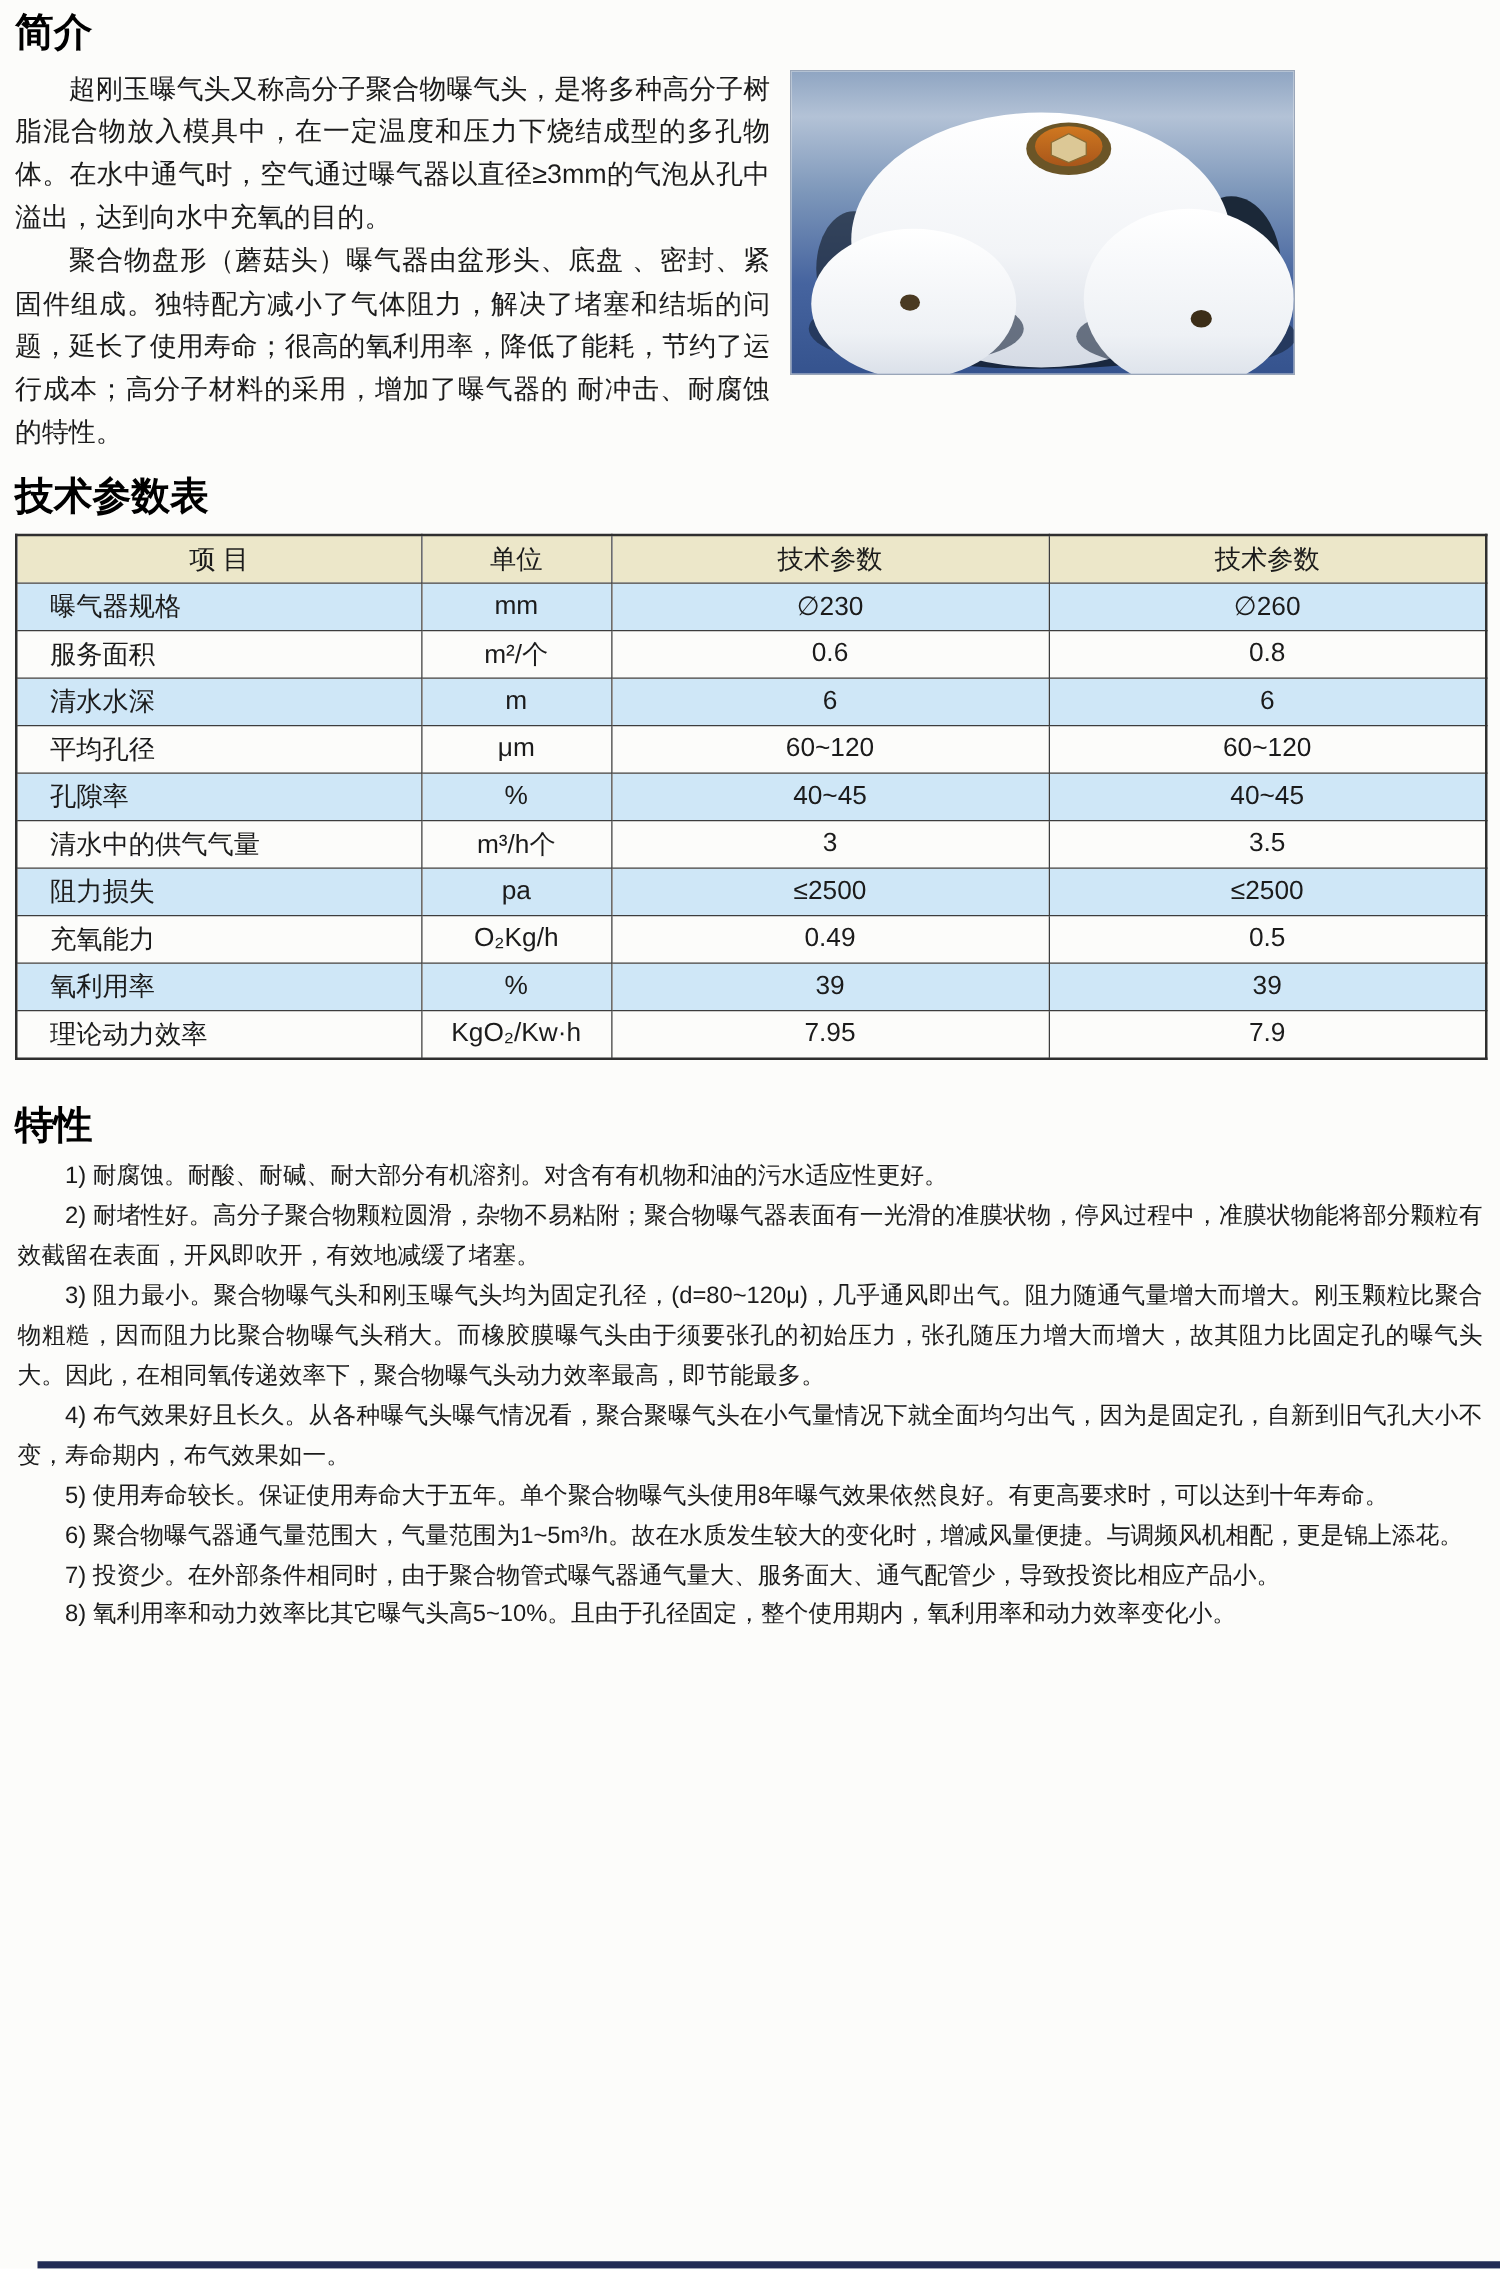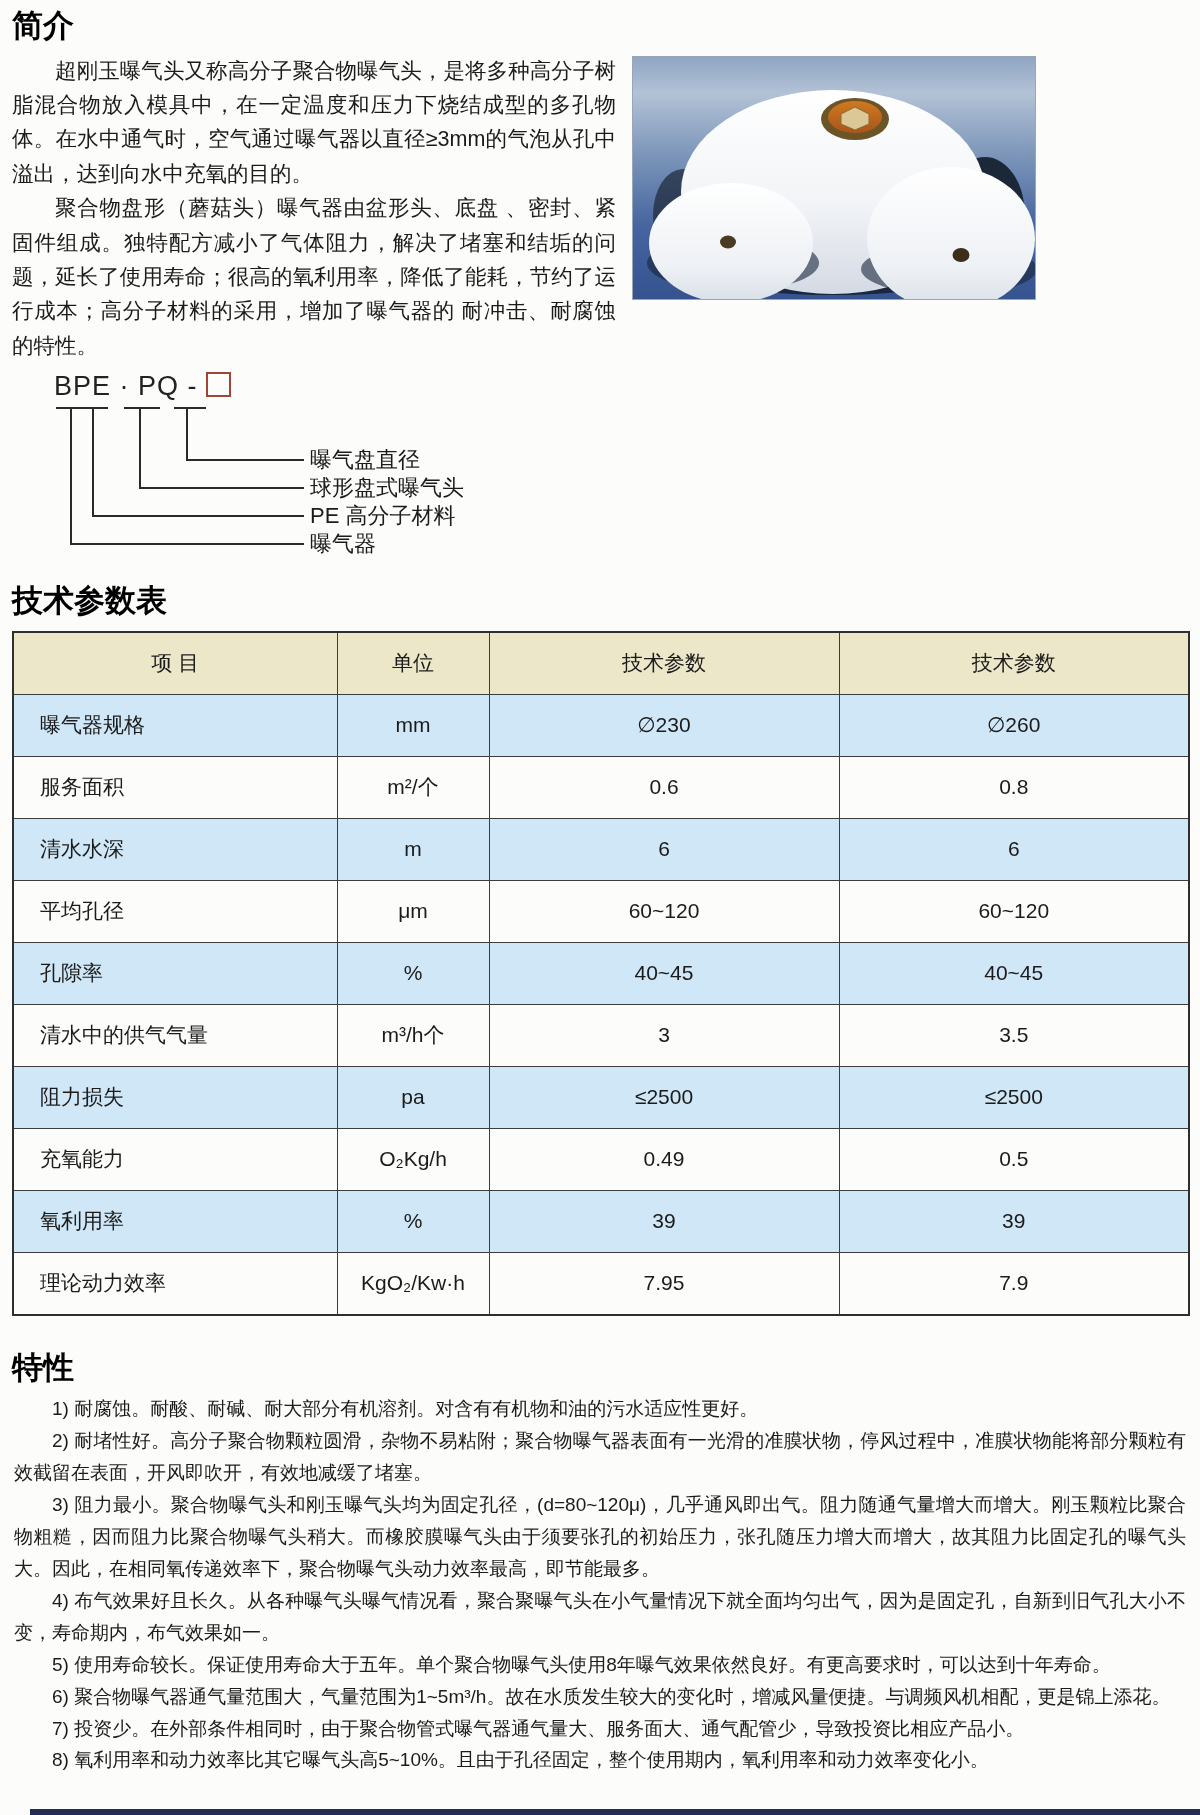--- a/index.html
+++ b/index.html
@@ -46,21 +46,21 @@
   
   #table-heading{margin-top:16px;}
   table.specs{
     border-collapse:collapse;table-layout:fixed;
     margin:12px 12px 0 12px;width:1176px;
     border:2px solid #2f2f2f;
   }
   .specs th,.specs td{
     border:1px solid #3d3d3d;
     height:37px;font-size:21px;font-weight:normal;
-    text-align:center;padding:12px;overflow:hidden;white-space:nowrap;
+    text-align:center;padding:0;overflow:hidden;white-space:nowrap;
   }
   .specs thead th{background:#ece7c9;}
   .specs td.item{text-align:left;padding-left:26px;}
   .specs tbody tr:nth-child(odd) td{background:#cfe7f7;}
   
   #features-heading{margin-top:34px;}
   .features{margin:8px 14px 0 14px;font-size:19px;line-height:1.68;text-align:justify;}
   .features p{margin:0;text-indent:2em;}
   .footer-rule{position:absolute;left:30px;right:0;bottom:0;height:6px;background:#222c55;}
 </style>
@@ -113,34 +113,20 @@
         <ellipse cx="98" cy="186" rx="82" ry="60" fill="url(#discGrad)"></ellipse>
         <ellipse cx="95" cy="185" rx="8" ry="6.5" fill="#4a3a22"></ellipse>
         <ellipse cx="316" cy="212" rx="88" ry="26" fill="#18243a" opacity="0.6"></ellipse>
         <ellipse cx="318" cy="182" rx="84" ry="72" fill="url(#discGrad)"></ellipse>
         <ellipse cx="328" cy="198" rx="8.5" ry="7" fill="#3c2e18"></ellipse>
       </svg>
     </div>
   </div>
 
 
-  <div class="diagram">
-    <div class="code"><span>BPE · PQ -</span><span class="box"></span></div>
-    <div class="u u1"></div>
-    <div class="u u2"></div>
-    <div class="u u3"></div>
-    <div class="conn c1"></div>
-    <div class="conn c2"></div>
-    <div class="conn c3"></div>
-    <div class="conn c4"></div>
-    <div class="dlabel dl1">曝气盘直径</div>
-    <div class="dlabel dl2">球形盘式曝气头</div>
-    <div class="dlabel dl3">PE 高分子材料</div>
-    <div class="dlabel dl4">曝气器</div>
-  </div>
 
   <h2 class="section-heading" id="table-heading">技术参数表</h2>
 
   <table class="specs">
     <colgroup>
       <col style="width:324px">
         <col style="width:152px">
         <col style="width:350px">
         <col style="width:350px">
     </colgroup>

